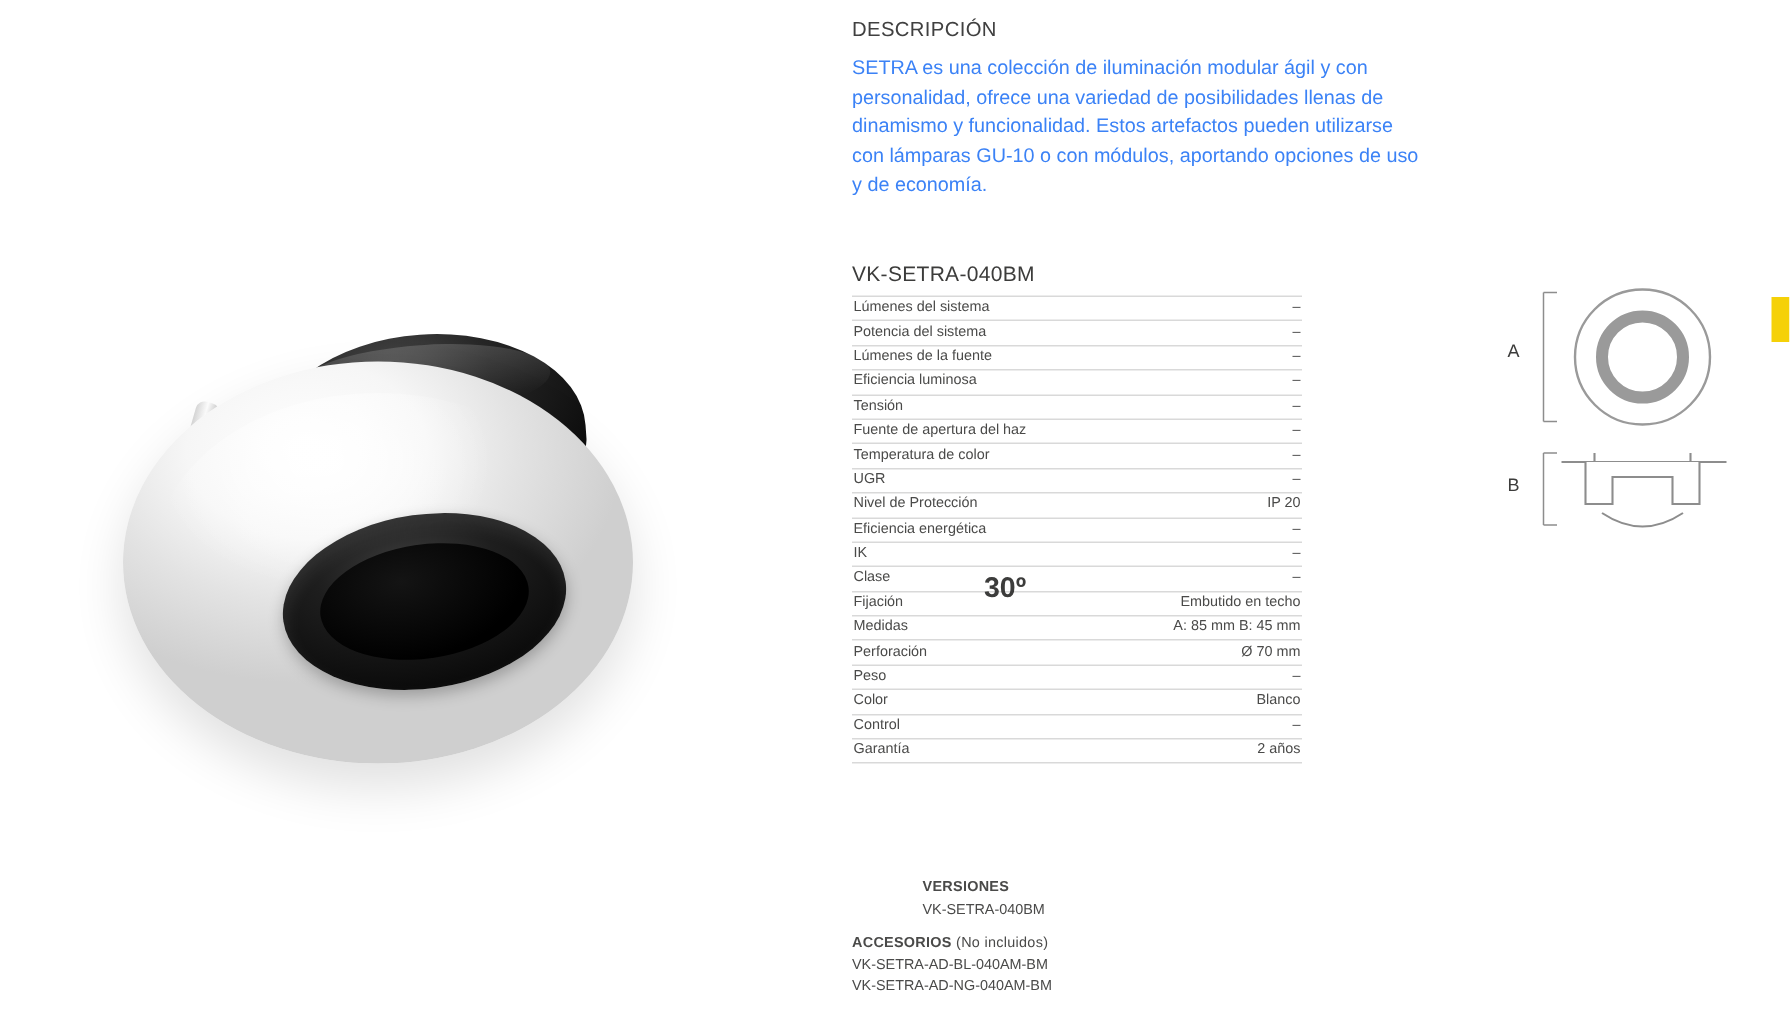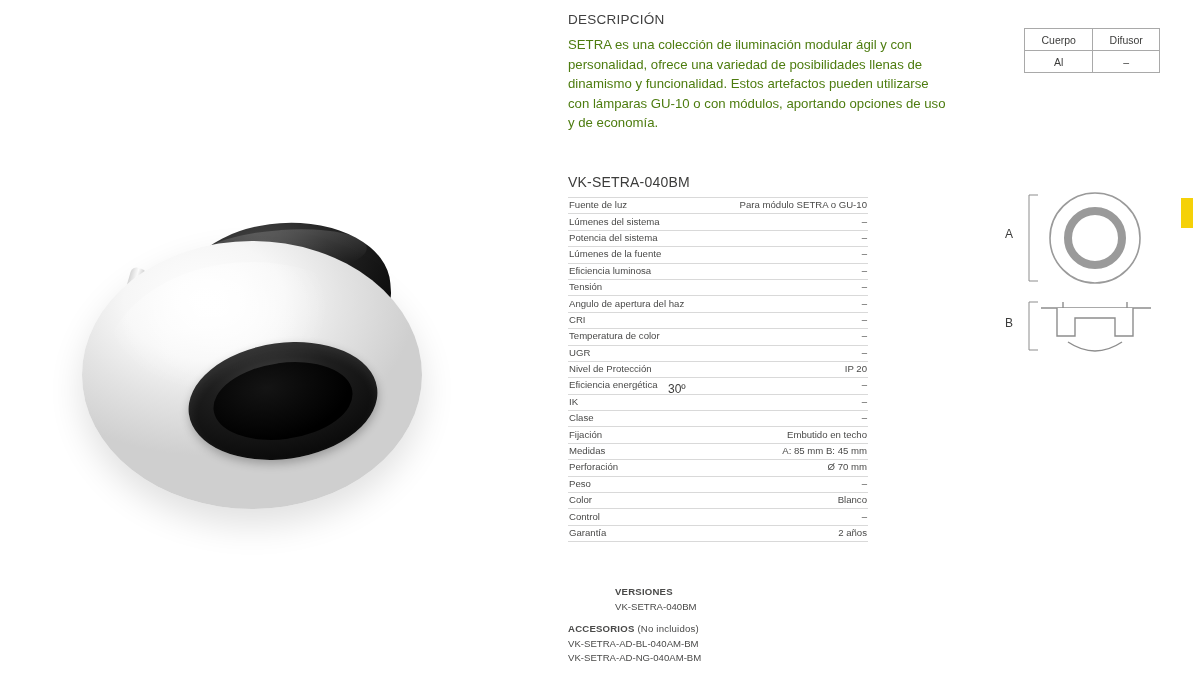--- a/index.html
+++ b/index.html
@@ -101,21 +101,21 @@
   .section-title {
     font-size: 13.5px;
     letter-spacing: .25px;
     color: #404040;
     margin: 12px 0 8px 0;
   }
   .desc {
     width: 382px;
     font-size: 13.2px;
     line-height: 19.5px;
-    color: #4d7c0f;
+    color: #3b82f6;
   }
 
   
   .mat-table {
     position: absolute;
     right: 33px; top: 28px;
     border-collapse: collapse;
     width: 136px;
   }
   .mat-table th, .mat-table td {
@@ -181,23 +181,24 @@
     left: 437px; top: 190px;
     width: 190px; height: 220px;
   }
   .dim-label {
     position: absolute;
     font-size: 12px;
     color: #3c3c3b;
   }
   .angle {
     position: absolute;
-    left: 100px; top: 382px;
-    font-size: 12px;
-    color: #3c3c3b;
+    left: 88px; top: 382px;
+    font-size: 19px;
+    color: #3c3c3b;
+    font-weight: bold;
   }
 
   
   .tab {
     position: absolute;
     right: 0; top: 198px;
     width: 12px; height: 30px;
     background: #f5d108;
   }
 </style>
@@ -212,68 +213,48 @@
     <div class="ring-outer"></div>
     <div class="barrel"></div>
   </div>
 </div>
 
 <div class="content">
 
   <div class="section-title">DESCRIPCIÓN</div>
   <div class="desc">SETRA es una colección de iluminación modular ágil y con personalidad, ofrece una variedad de posibilidades llenas de dinamismo y funcionalidad. Estos artefactos pueden utilizarse con lámparas GU-10 o con módulos, aportando opciones de uso y de economía.</div>
 
-  <table class="mat-table">
-    <tbody>
-        <tr>
-      <th>Cuerpo</th>
-      <th>Difusor</th>
-    </tr>
-    <tr>
-      <td>Al</td>
-      <td>–</td>
-    </tr>
-  </tbody>
-    </table>
 
   <div class="code">VK-SETRA-040BM</div>
 
   <div class="spec">
     <table>
       <tbody>
           <tr>
-            <td class="lbl">Fuente de luz</td>
-            <td class="val">Para módulo SETRA o GU-10</td>
-          </tr>
-          <tr>
             <td class="lbl">Lúmenes del sistema</td>
             <td class="val">–</td>
           </tr>
           <tr>
             <td class="lbl">Potencia del sistema</td>
             <td class="val">–</td>
           </tr>
           <tr>
             <td class="lbl">Lúmenes de la fuente</td>
             <td class="val">–</td>
           </tr>
           <tr>
             <td class="lbl">Eficiencia luminosa</td>
             <td class="val">–</td>
           </tr>
           <tr>
             <td class="lbl">Tensión</td>
             <td class="val">–</td>
           </tr>
           <tr>
-            <td class="lbl">Angulo de apertura del haz</td>
-            <td class="val">–</td>
-          </tr>
-          <tr>
-            <td class="lbl">CRI</td>
+            <td class="lbl">Fuente de apertura del haz</td>
             <td class="val">–</td>
           </tr>
           <tr>
             <td class="lbl">Temperatura de color</td>
             <td class="val">–</td>
           </tr>
           <tr>
             <td class="lbl">UGR</td>
             <td class="val">–</td>
           </tr>

